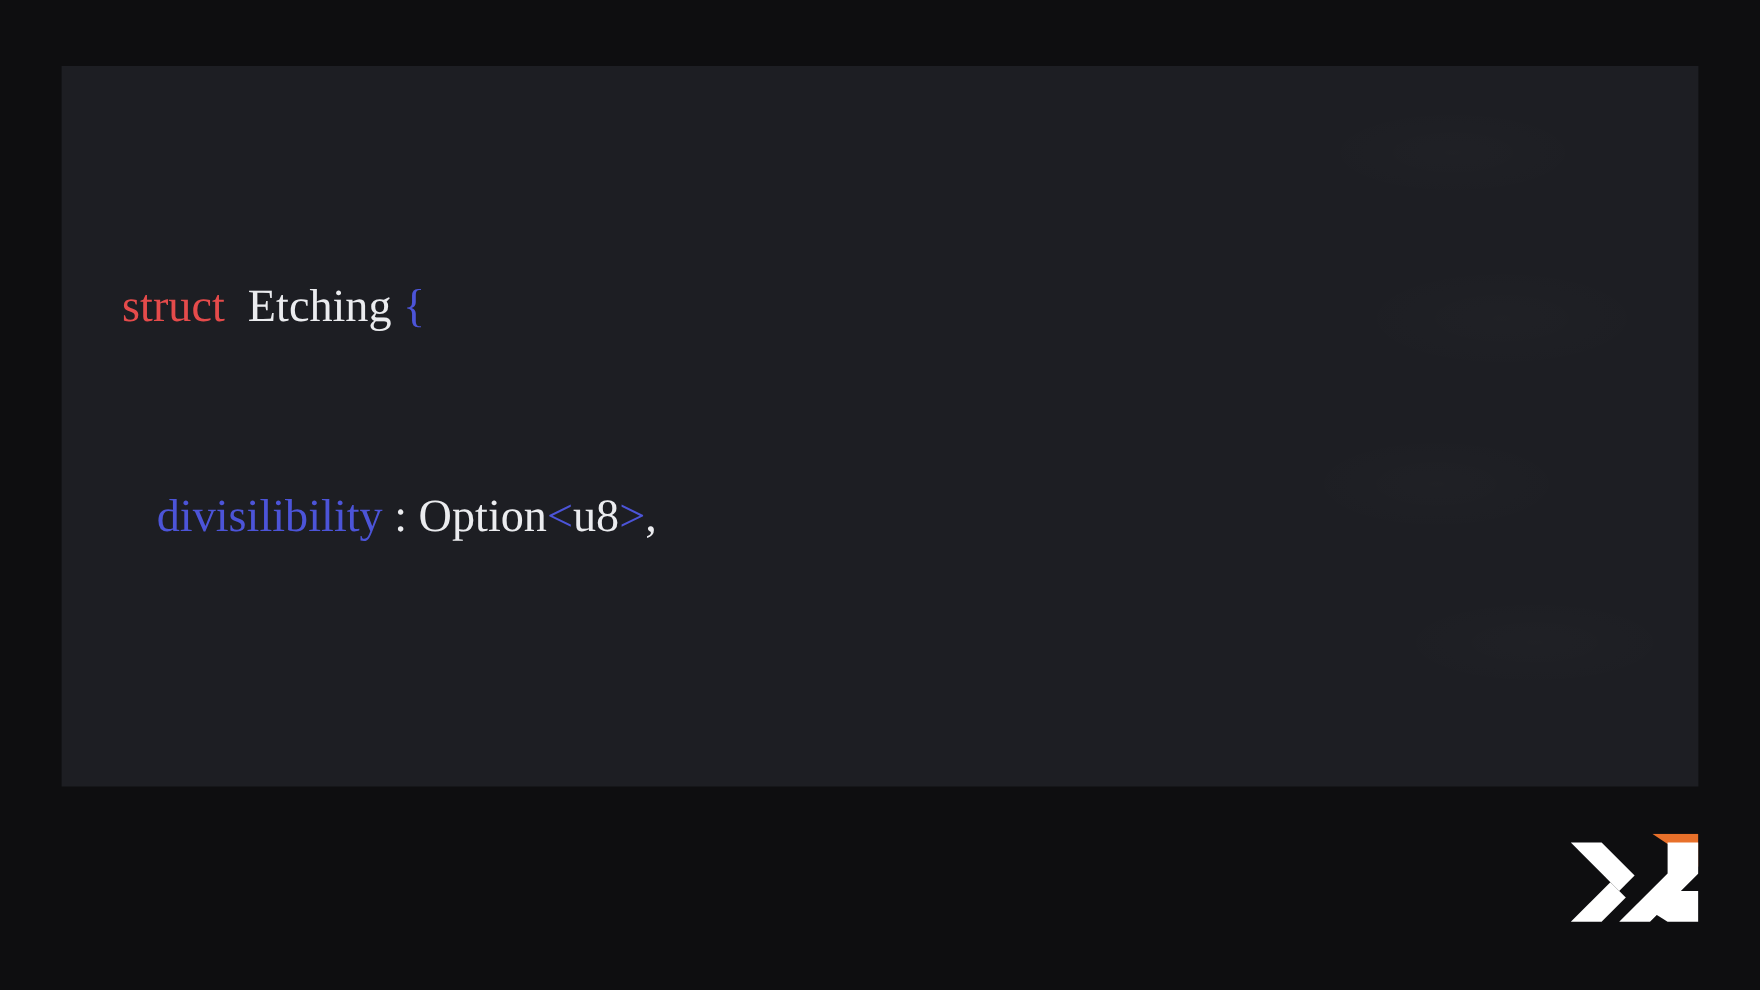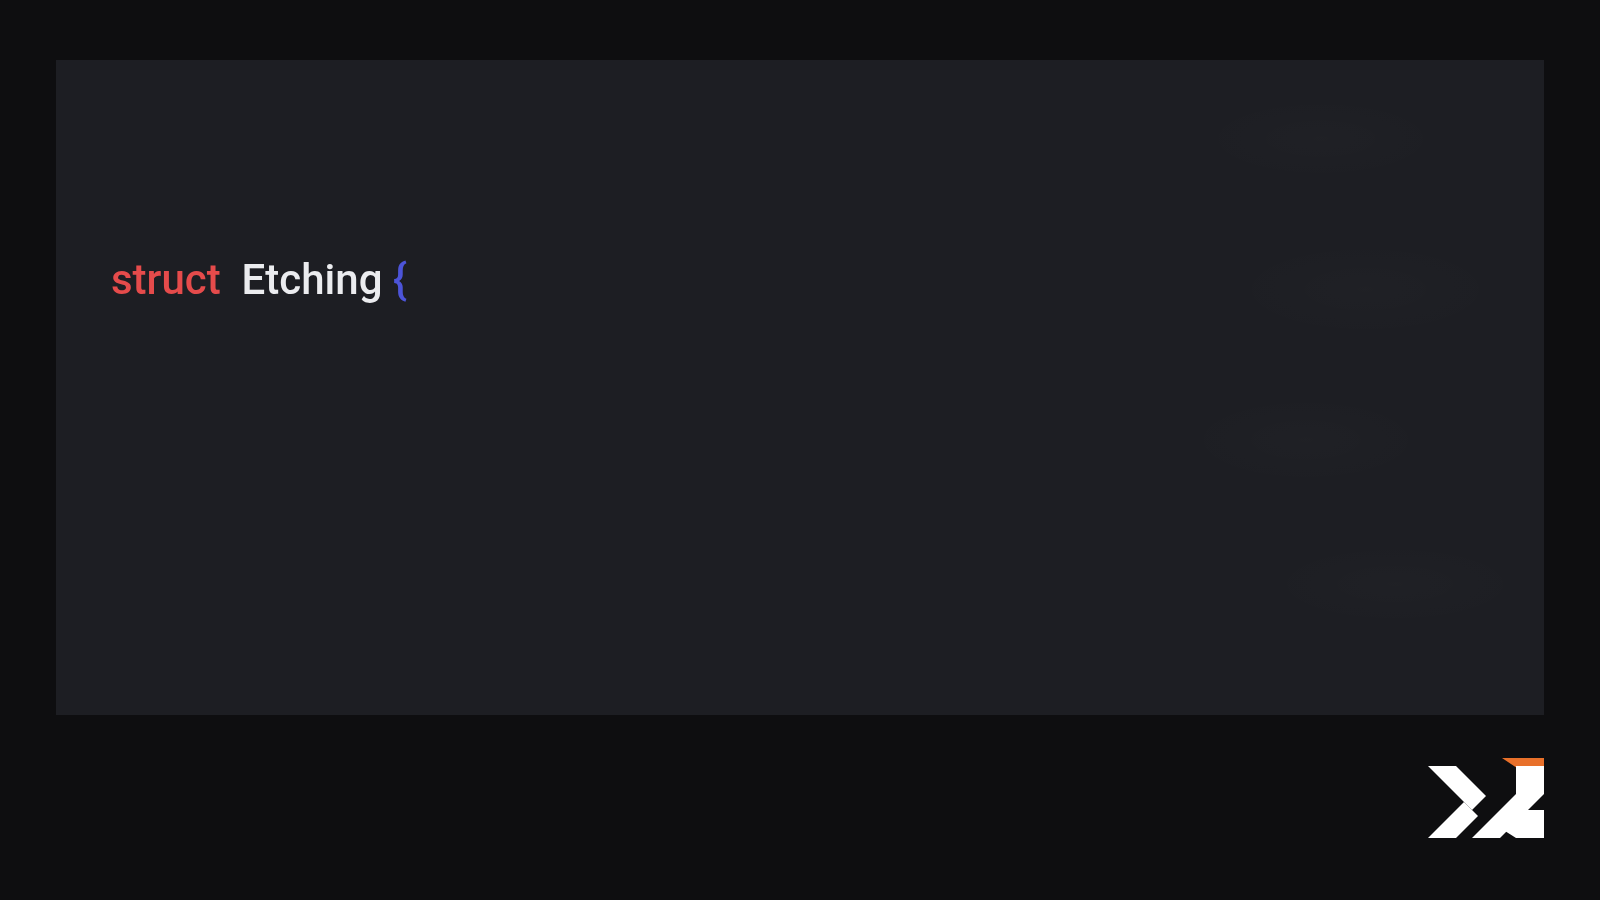--- a/index.html
+++ b/index.html
@@ -17,20 +17,21 @@
     }
     .code-panel {
       position: absolute;
       top: 60px;
       left: 56px;
       right: 56px;
       bottom: 185px;
       background: #1d1e23;
       padding: 60px 55px;
       overflow: hidden;
+      font-family: Liberation Serif, serif;
     }
     .code-panel::before {
       content: "";
       position: absolute;
       inset: 0;
       background-image:
         radial-gradient(ellipse 180px 60px at 85% 12%, rgba(255,255,255,0.012) 0%, transparent 70%),
         radial-gradient(ellipse 200px 70px at 88% 35%, rgba(255,255,255,0.010) 0%, transparent 70%),
         radial-gradient(ellipse 180px 65px at 84% 58%, rgba(255,255,255,0.010) 0%, transparent 70%),
         radial-gradient(ellipse 190px 60px at 90% 80%, rgba(255,255,255,0.010) 0%, transparent 70%);
@@ -86,20 +87,21 @@
       width: 116px;
       height: 86px;
     }
   </style>
 </head>
 <body>
 
 <div class="code-panel">
   <div class="code-content">
     <span class="line"><span class="kw-struct">struct</span>  <span class="struct-name">Etching</span> <span class="brace">{</span></span>
+    <span class="line"><span class="indent"></span><span class="field">divisilibility</span><span class="colon"> : </span><span class="type">Option</span><span class="angle">&lt;</span><span class="inner-type">u8</span><span class="angle">&gt;</span><span class="comma">,</span></span>
     
     
     
     
     
   </div>
 </div>
 
 <div class="logo">
   <svg viewBox="0 0 116 86" xmlns="http://www.w3.org/2000/svg">

